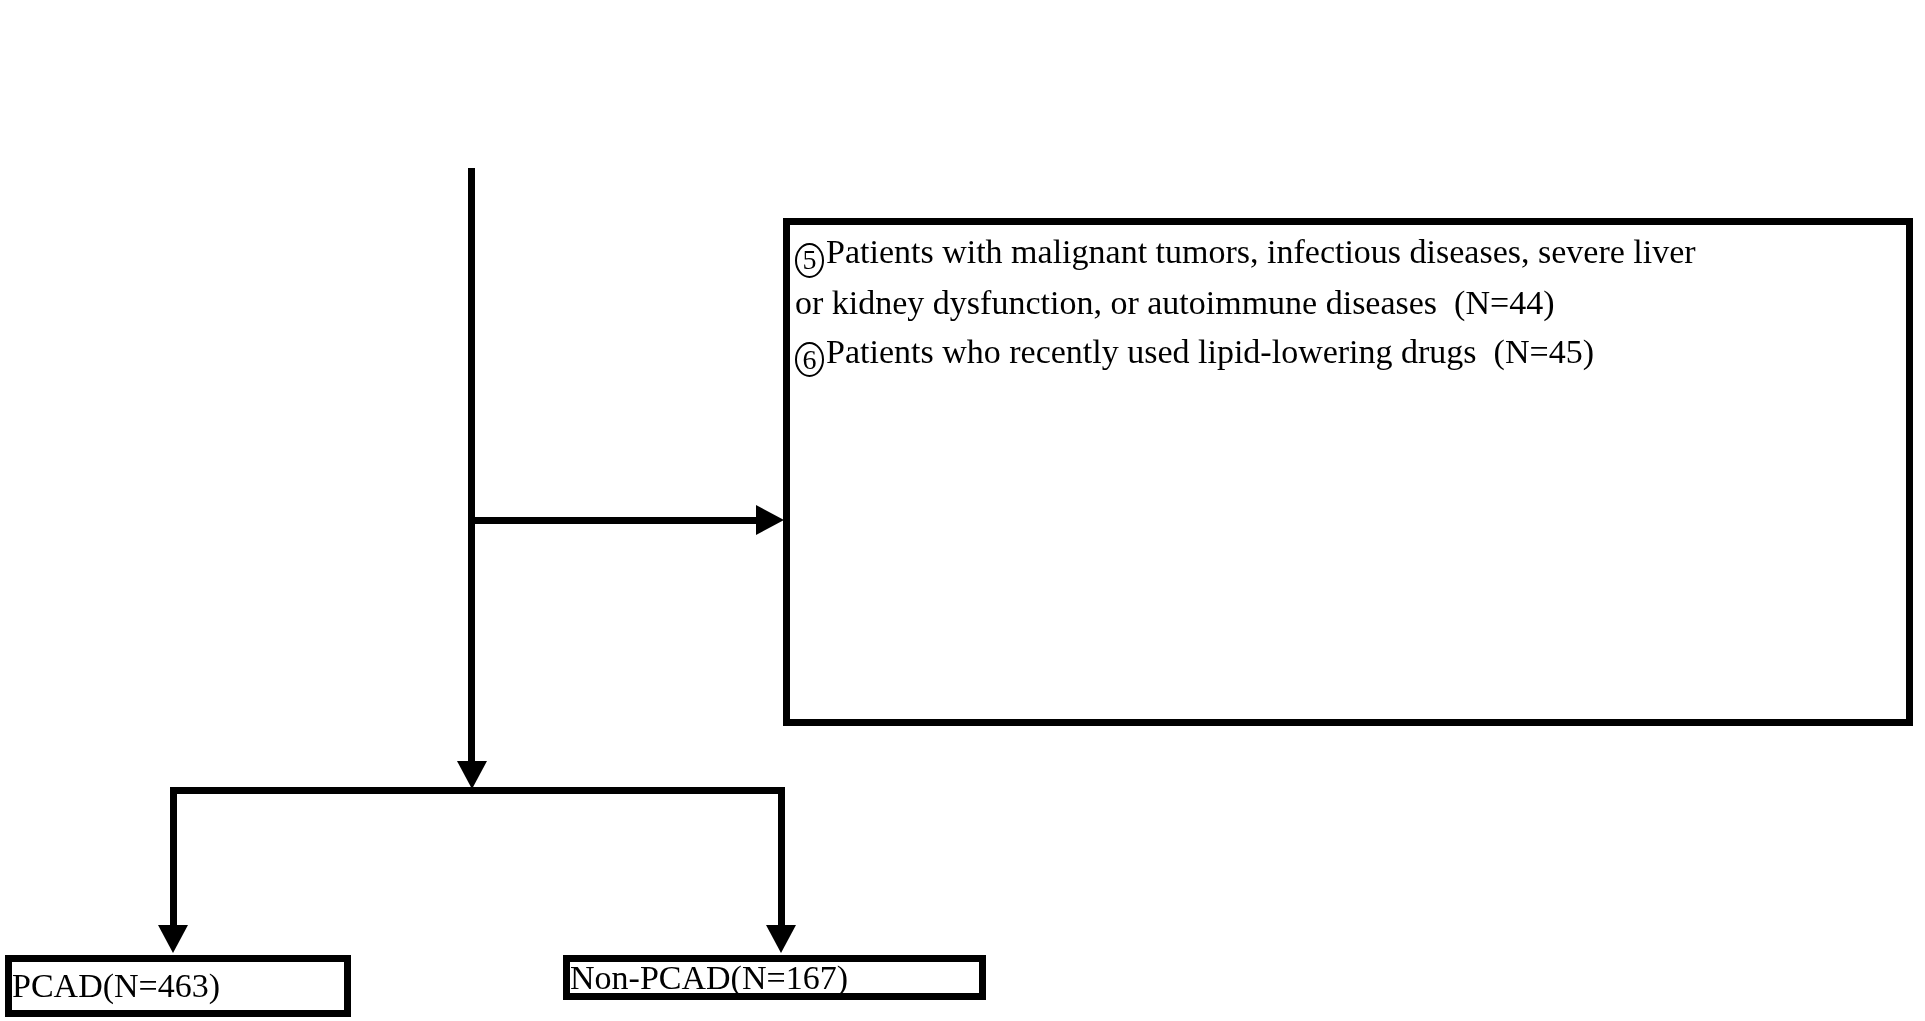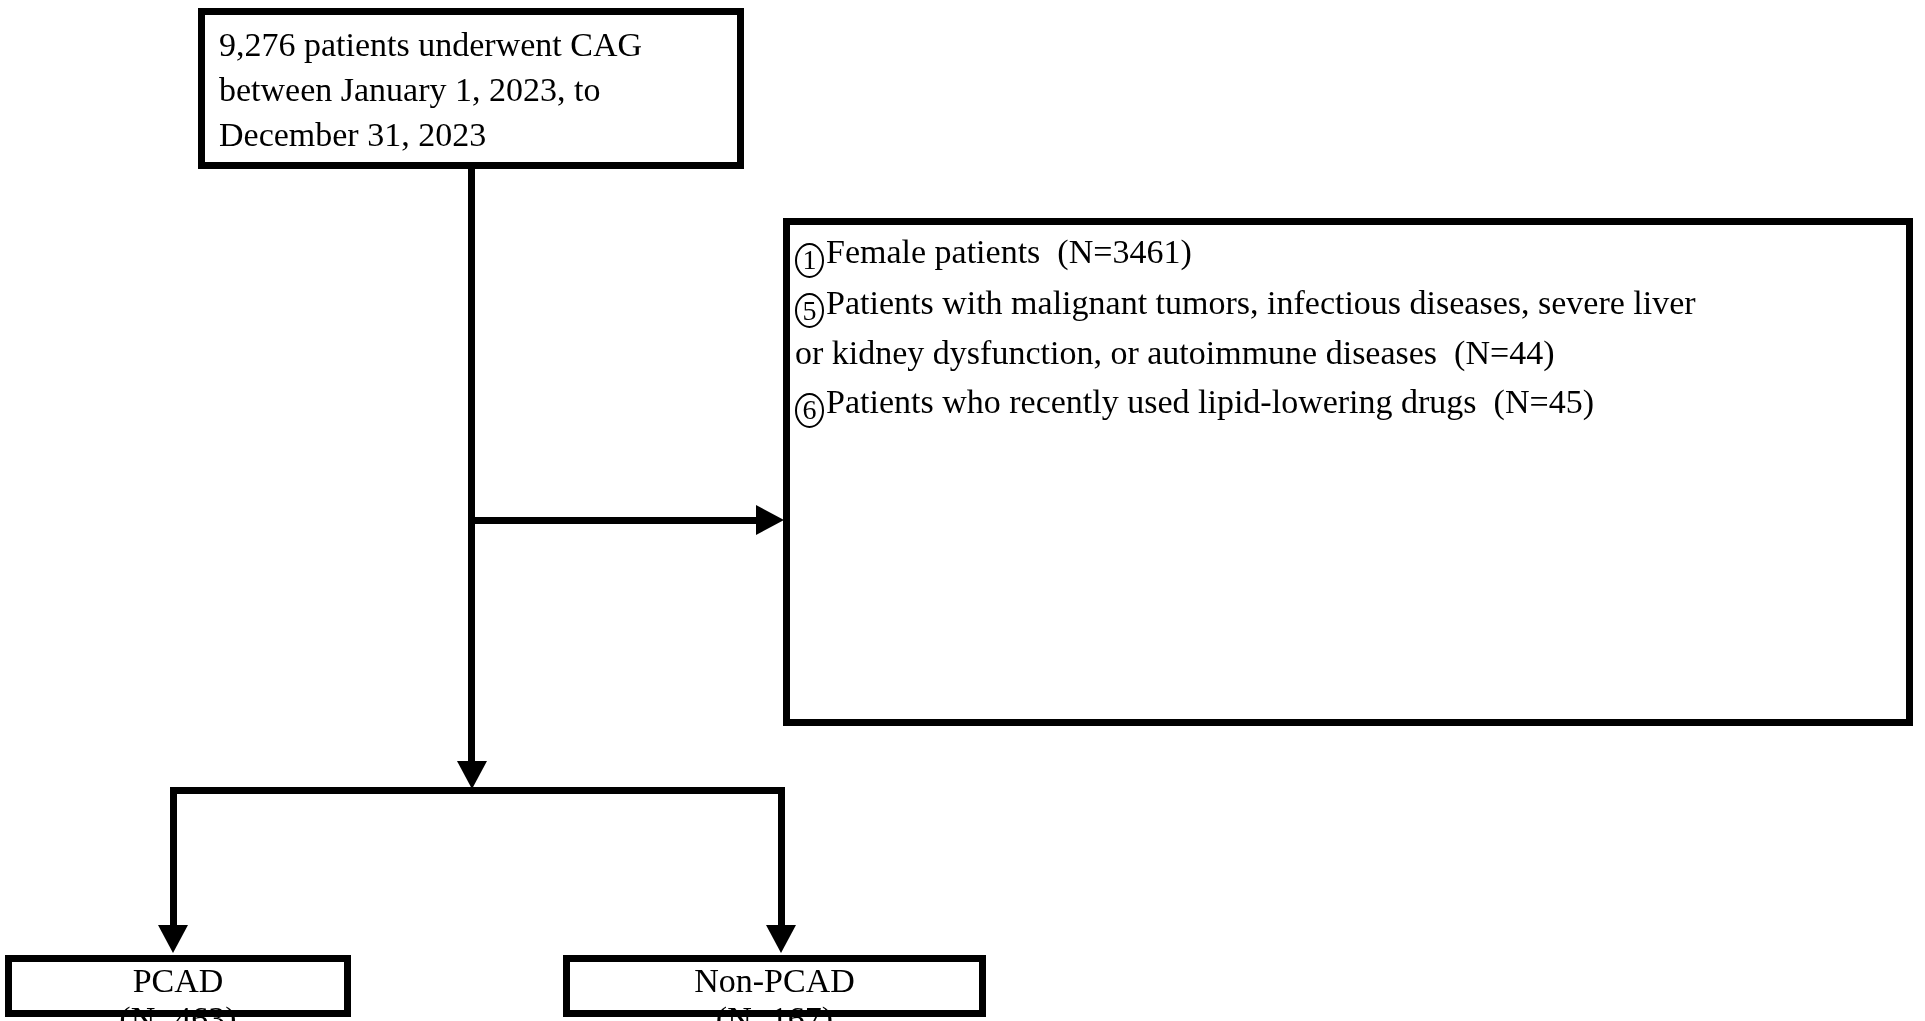--- a/index.html
+++ b/index.html
@@ -32,26 +32,25 @@
     display:inline-flex;align-items:center;justify-content:center;
     width:29px;height:35px;
     border:2.5px solid #000;border-radius:50%;
     font-size:28px;line-height:1;
     box-sizing:border-box;
     vertical-align:-6px;
     margin-right:2px;
   }
   
   #pcad-box{left:5px;top:955px;width:346px;height:62px;}
-  #nonpcad-box{left:563px;top:955px;width:423px;height:62px;}
+  #nonpcad-box{left:563px;top:955px;width:423px;height:45px;}
   .outcome-inner{
     display:flex;align-items:center;
     height:100%;padding:0 0;
     font-size:34px;
-    flex-direction:column;
   }
   .nval{}
   
   .hline,.vline{position:absolute;background:#000;}
   #v-main{left:468px;top:168px;width:7px;height:594px;}
   #h-branch{left:472px;top:517px;width:286px;height:7px;}
   #t-line{left:170px;top:787px;width:615px;height:7px;}
   #v-left{left:170px;top:787px;width:7px;height:138px;}
   #v-right{left:778px;top:787px;width:7px;height:138px;}
   .arrow{position:absolute;width:0;height:0;}
@@ -68,38 +67,32 @@
   #arr-main{left:457px;top:761px;}
   #arr-excl{left:756px;top:505px;}
   #arr-left{left:158px;top:925px;}
   #arr-right{left:766px;top:925px;}
 </style>
 </head>
 <body>
 
 <div id="canvas">
 
-  <div class="box" id="enroll-box">
-    <span class="btxt">9,276 patients underwent CAG
-between January 1, 2023, to
-December 31, 2023</span>
-  </div>
 
   <div class="vline" id="v-main"></div>
   <div class="arrow arrow-down" id="arr-main"></div>
   <div class="hline" id="h-branch"></div>
   <div class="arrow arrow-right" id="arr-excl"></div>
   <div class="hline" id="t-line"></div>
   <div class="vline" id="v-left"></div>
   <div class="arrow arrow-down" id="arr-left"></div>
   <div class="vline" id="v-right"></div>
   <div class="arrow arrow-down" id="arr-right"></div>
 
   <div class="box" id="excl-box">
-    <div class="excl-item"><span class="circ">1</span><span class="itxt">Female patients (N=3461)</span></div>
     <div class="excl-item"><span class="circ">5</span><span class="itxt">Patients with malignant tumors, infectious diseases, severe liver
 or kidney dysfunction, or autoimmune diseases (N=44)</span></div>
     <div class="excl-item"><span class="circ">6</span><span class="itxt">Patients who recently used lipid-lowering drugs (N=45)</span></div>
   </div>
 
   <div class="box" id="pcad-box">
     <div class="outcome-inner">
       <span>PCAD</span>
       <span class="nval">(N=463)</span>
     </div>

